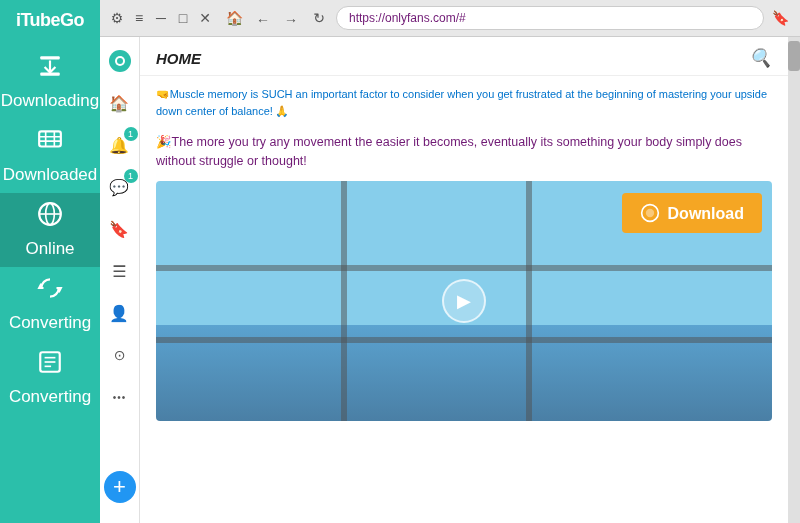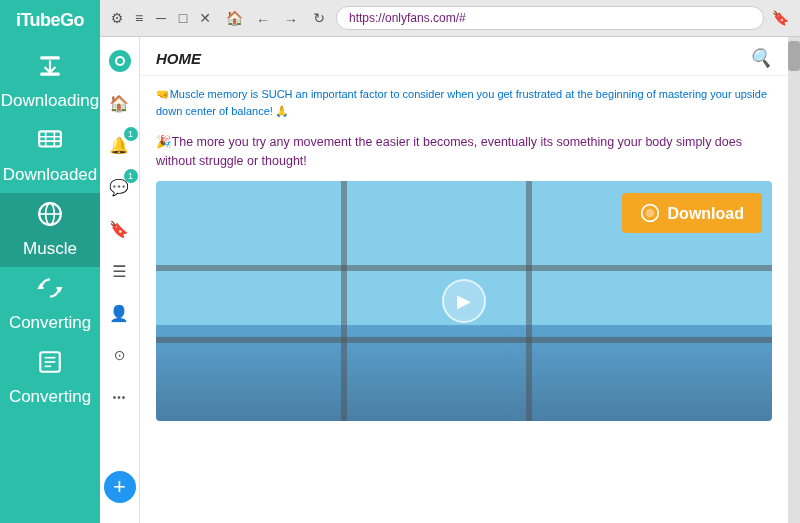--- a/index.html
+++ b/index.html
@@ -277,21 +277,21 @@
       </svg>
     <span>Downloaded</span>
   </div>
 
   <div class="sidebar-item active">
     <svg width="26" height="26" viewBox="0 0 24 24">
         <circle cx="12" cy="12" r="10" stroke="white" stroke-width="2" fill="none"></circle>
         <ellipse cx="12" cy="12" rx="4" ry="10" stroke="white" stroke-width="1.5" fill="none"></ellipse>
         <line x1="2" y1="12" x2="22" y2="12" stroke="white" stroke-width="1.5"></line>
       </svg>
-    <span>Muscle</span>
+    <span>Online</span>
   </div>
 
   <div class="sidebar-item">
     <svg width="26" height="26" viewBox="0 0 24 24">
         <path d="M4 12a8 8 0 0 1 8-8v0" stroke="white" stroke-width="2" fill="none"></path>
         <path d="M20 12a8 8 0 0 1-8 8v0" stroke="white" stroke-width="2" fill="none"></path>
         <path d="M4 8l-2 4 4 0" stroke="white" stroke-width="2" fill="none"></path>
         <path d="M20 16l2-4-4 0" stroke="white" stroke-width="2" fill="none"></path>
       </svg>
     <span>Converting</span>

